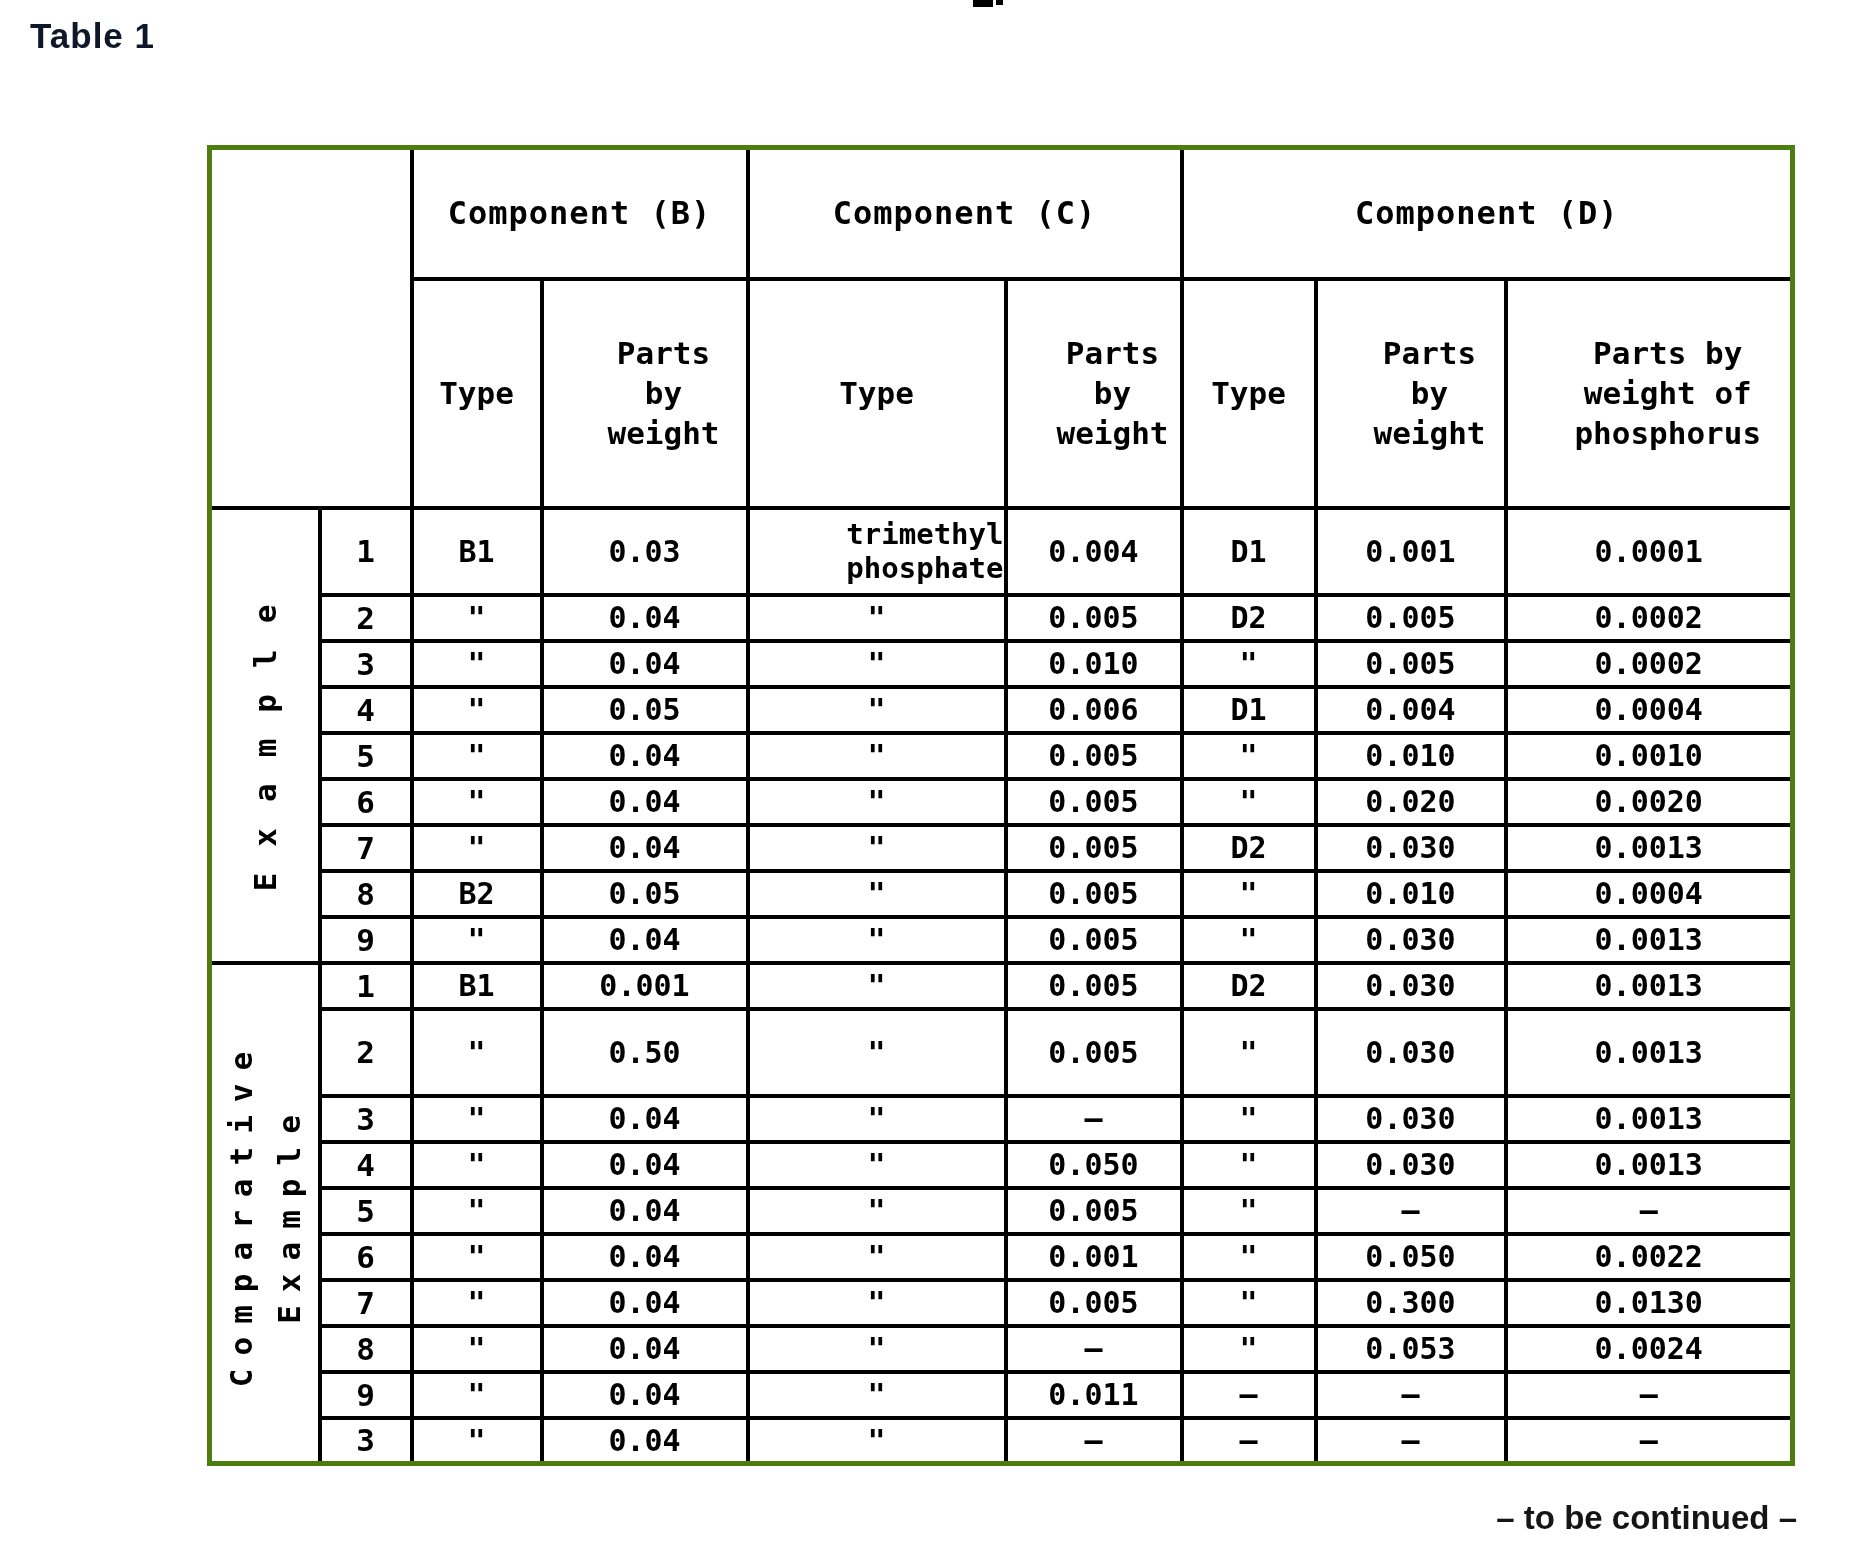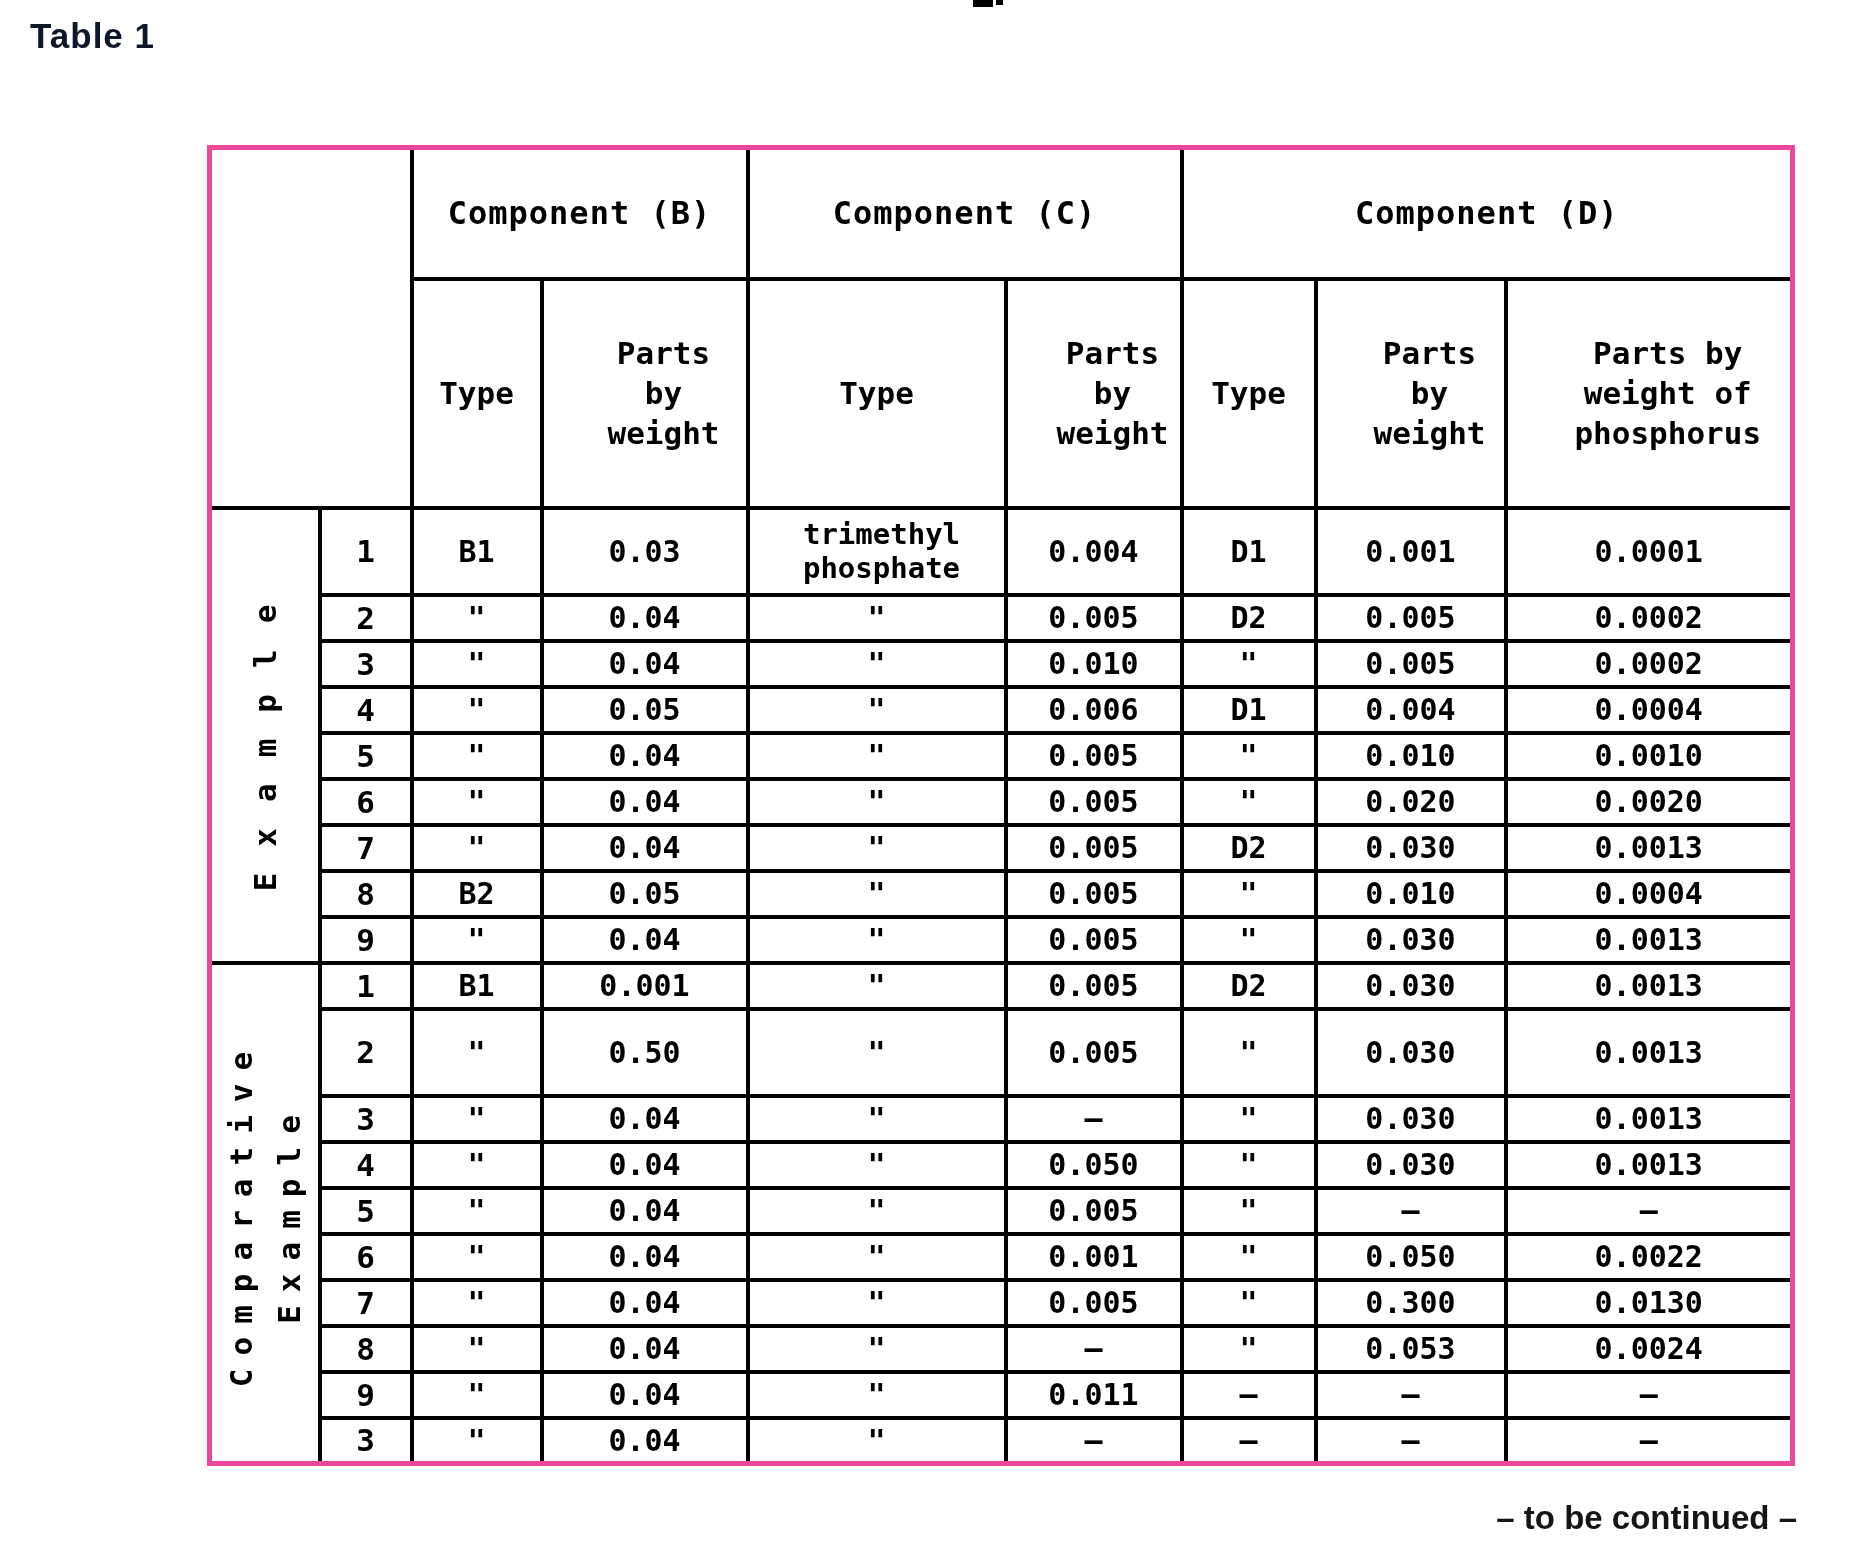--- a/index.html
+++ b/index.html
@@ -21,40 +21,40 @@
     font-family: "Liberation Sans", sans-serif;
     font-weight: 600; font-size: 33px; color: #151515;
   }
   .artifact { position: absolute; background: #000; }
   .a1 { left: 973px; top: 0; width: 20px; height: 7px; }
   .a2 { left: 996px; top: 0; width: 7px; height: 5px; }
 
   .tablewrap { position: absolute; left: 207px; top: 145px; }
   table {
     border-collapse: collapse; table-layout: fixed;
-    border: 5px solid #ec4899;
+    border: 5px solid #4d7c0f;
     font-weight: 700;
   }
   th, td {
     border: 4px solid #000;
     text-align: center; vertical-align: middle;
     font-weight: 700;
     overflow: visible;
   }
   .h-comp th { height: 131px; font-size: 32px; letter-spacing: 1px; }
   .h-sub th { height: 229px; font-size: 31px; }
   th.h-parts {
     text-align: center; padding-left: 38px;
     white-space: pre-line; line-height: 40px;
   }
   tbody td { height: 46px; font-size: 30px; }
   tr.tall td { height: 87px; }
   td.multiline {
     white-space: pre; line-height: 34px; font-size: 29px;
-    text-align: center; padding-left: 10px;
+    text-align: right; padding-left: 10px;
   }
   td.c-num { font-size: 31px; }
   td.group-cell { position: relative; }
   .vlabel {
     position: absolute; left: 50%; top: 50%;
     transform: translate(-50%, -50%) rotate(-90deg);
     white-space: pre; text-align: center;
     font-size: 31px; letter-spacing: 13px; line-height: 48px;
     font-weight: 700;
   }

